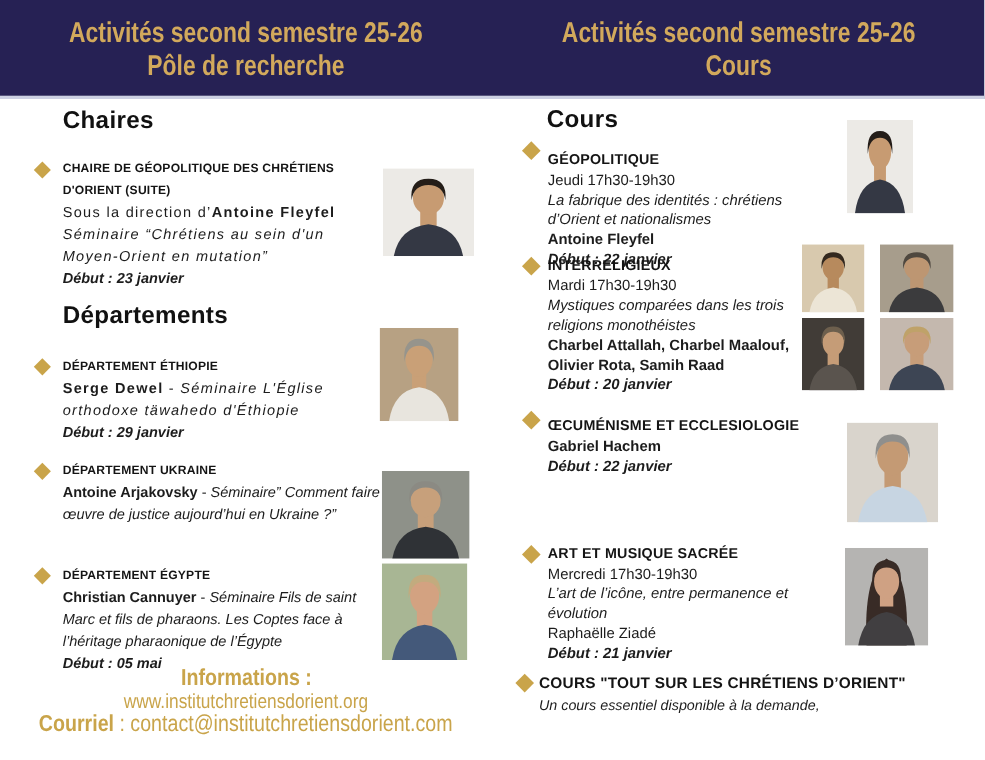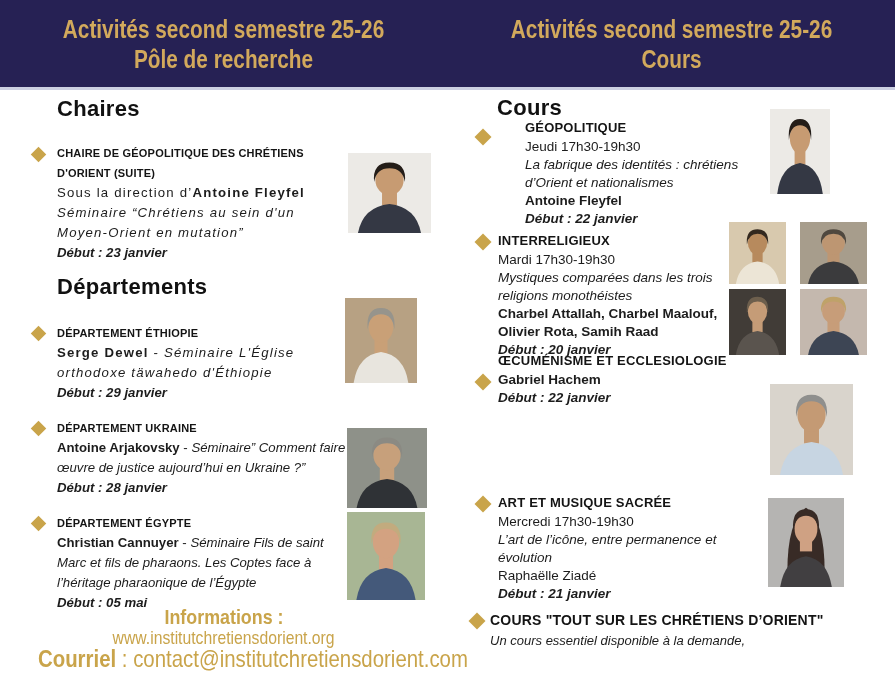--- a/index.html
+++ b/index.html
@@ -35,31 +35,31 @@
   .item-ukraine{left:57px;top:418px;width:296px;}
   .dm-ukraine{left:33px;top:423px;}
   .item-egypte{left:57px;top:513px;width:292px;}
   .dm-egypte{left:33px;top:518px;}
 
   
   .footer{position:absolute;left:0;top:606px;width:447px;text-align:center;color:#c9a44a;line-height:21px;}
   .gold-line{display:inline-block;transform:scaleX(.85);transform-origin:50% 50%;white-space:nowrap;}
   .f-info{font-size:21px;font-weight:bold;}
   .f-site{font-size:18.5px;}
-  .f-mail{font-size:24px;}
+  .f-mail{font-size:21px;}
 
   
   .h-cours{left:497px;top:95px;}
   .citem{position:absolute;font-size:13.5px;line-height:18px;}
   .ctitle{font-weight:bold;font-size:13px;letter-spacing:.2px;margin-bottom:1px;color:#141414;}
-  .citem-geo{left:498px;top:119px;width:244px;margin-left:27px;}
+  .citem-geo{left:498px;top:136px;width:244px;}
   .dm-geo{left:477px;top:131px;}
   .citem-inter{left:498px;top:232px;width:248px;}
   .dm-inter{left:477px;top:236px;}
-  .citem-oecu{left:498px;top:352px;width:262px;}
+  .citem-oecu{left:498px;top:378px;width:262px;}
   .dm-oecu{left:477px;top:376px;}
   .citem-art{left:498px;top:494px;width:240px;}
   .dm-art{left:477px;top:498px;}
   .citem-tout{left:490px;top:612px;width:400px;font-size:13px;line-height:17px;}
   .citem-tout .ctitle{font-size:14px;margin-bottom:3px;}
   .dm-tout{left:471px;top:615px;}
 
   
   .photo{position:absolute;overflow:hidden;}
   .psvg{display:block;width:100%;height:100%;}
@@ -138,21 +138,20 @@
   <div class="item item-ethiopie">
     <div class="item-title">DÉPARTEMENT ÉTHIOPIE</div>
     <div class="tracked"><span class="b">Serge Dewel</span><span> - </span><span class="i">Séminaire L'Église orthodoxe täwahedo d'Éthiopie</span></div>
     <div class="bi">Début : 29 janvier</div>
   </div>
 
   <span class="diamond dm-ukraine"></span>
   <div class="item item-ukraine">
     <div class="item-title">DÉPARTEMENT UKRAINE</div>
     <div><span class="b">Antoine Arjakovsky</span><span> - </span><span class="i">Séminaire” Comment faire œuvre de justice aujourd’hui en Ukraine ?”</span></div>
-    <div class="bi">Début : 28 janvier</div>
   </div>
 
   <span class="diamond dm-egypte"></span>
   <div class="item item-egypte">
     <div class="item-title">DÉPARTEMENT ÉGYPTE</div>
     <div><span class="b">Christian Cannuyer</span><span> - </span><span class="i">Séminaire Fils de saint Marc et fils de pharaons. Les Coptes face à l’héritage pharaonique de l’Égypte</span></div>
     <div class="bi">Début : 05 mai</div>
   </div>
 
   <div class="footer">

